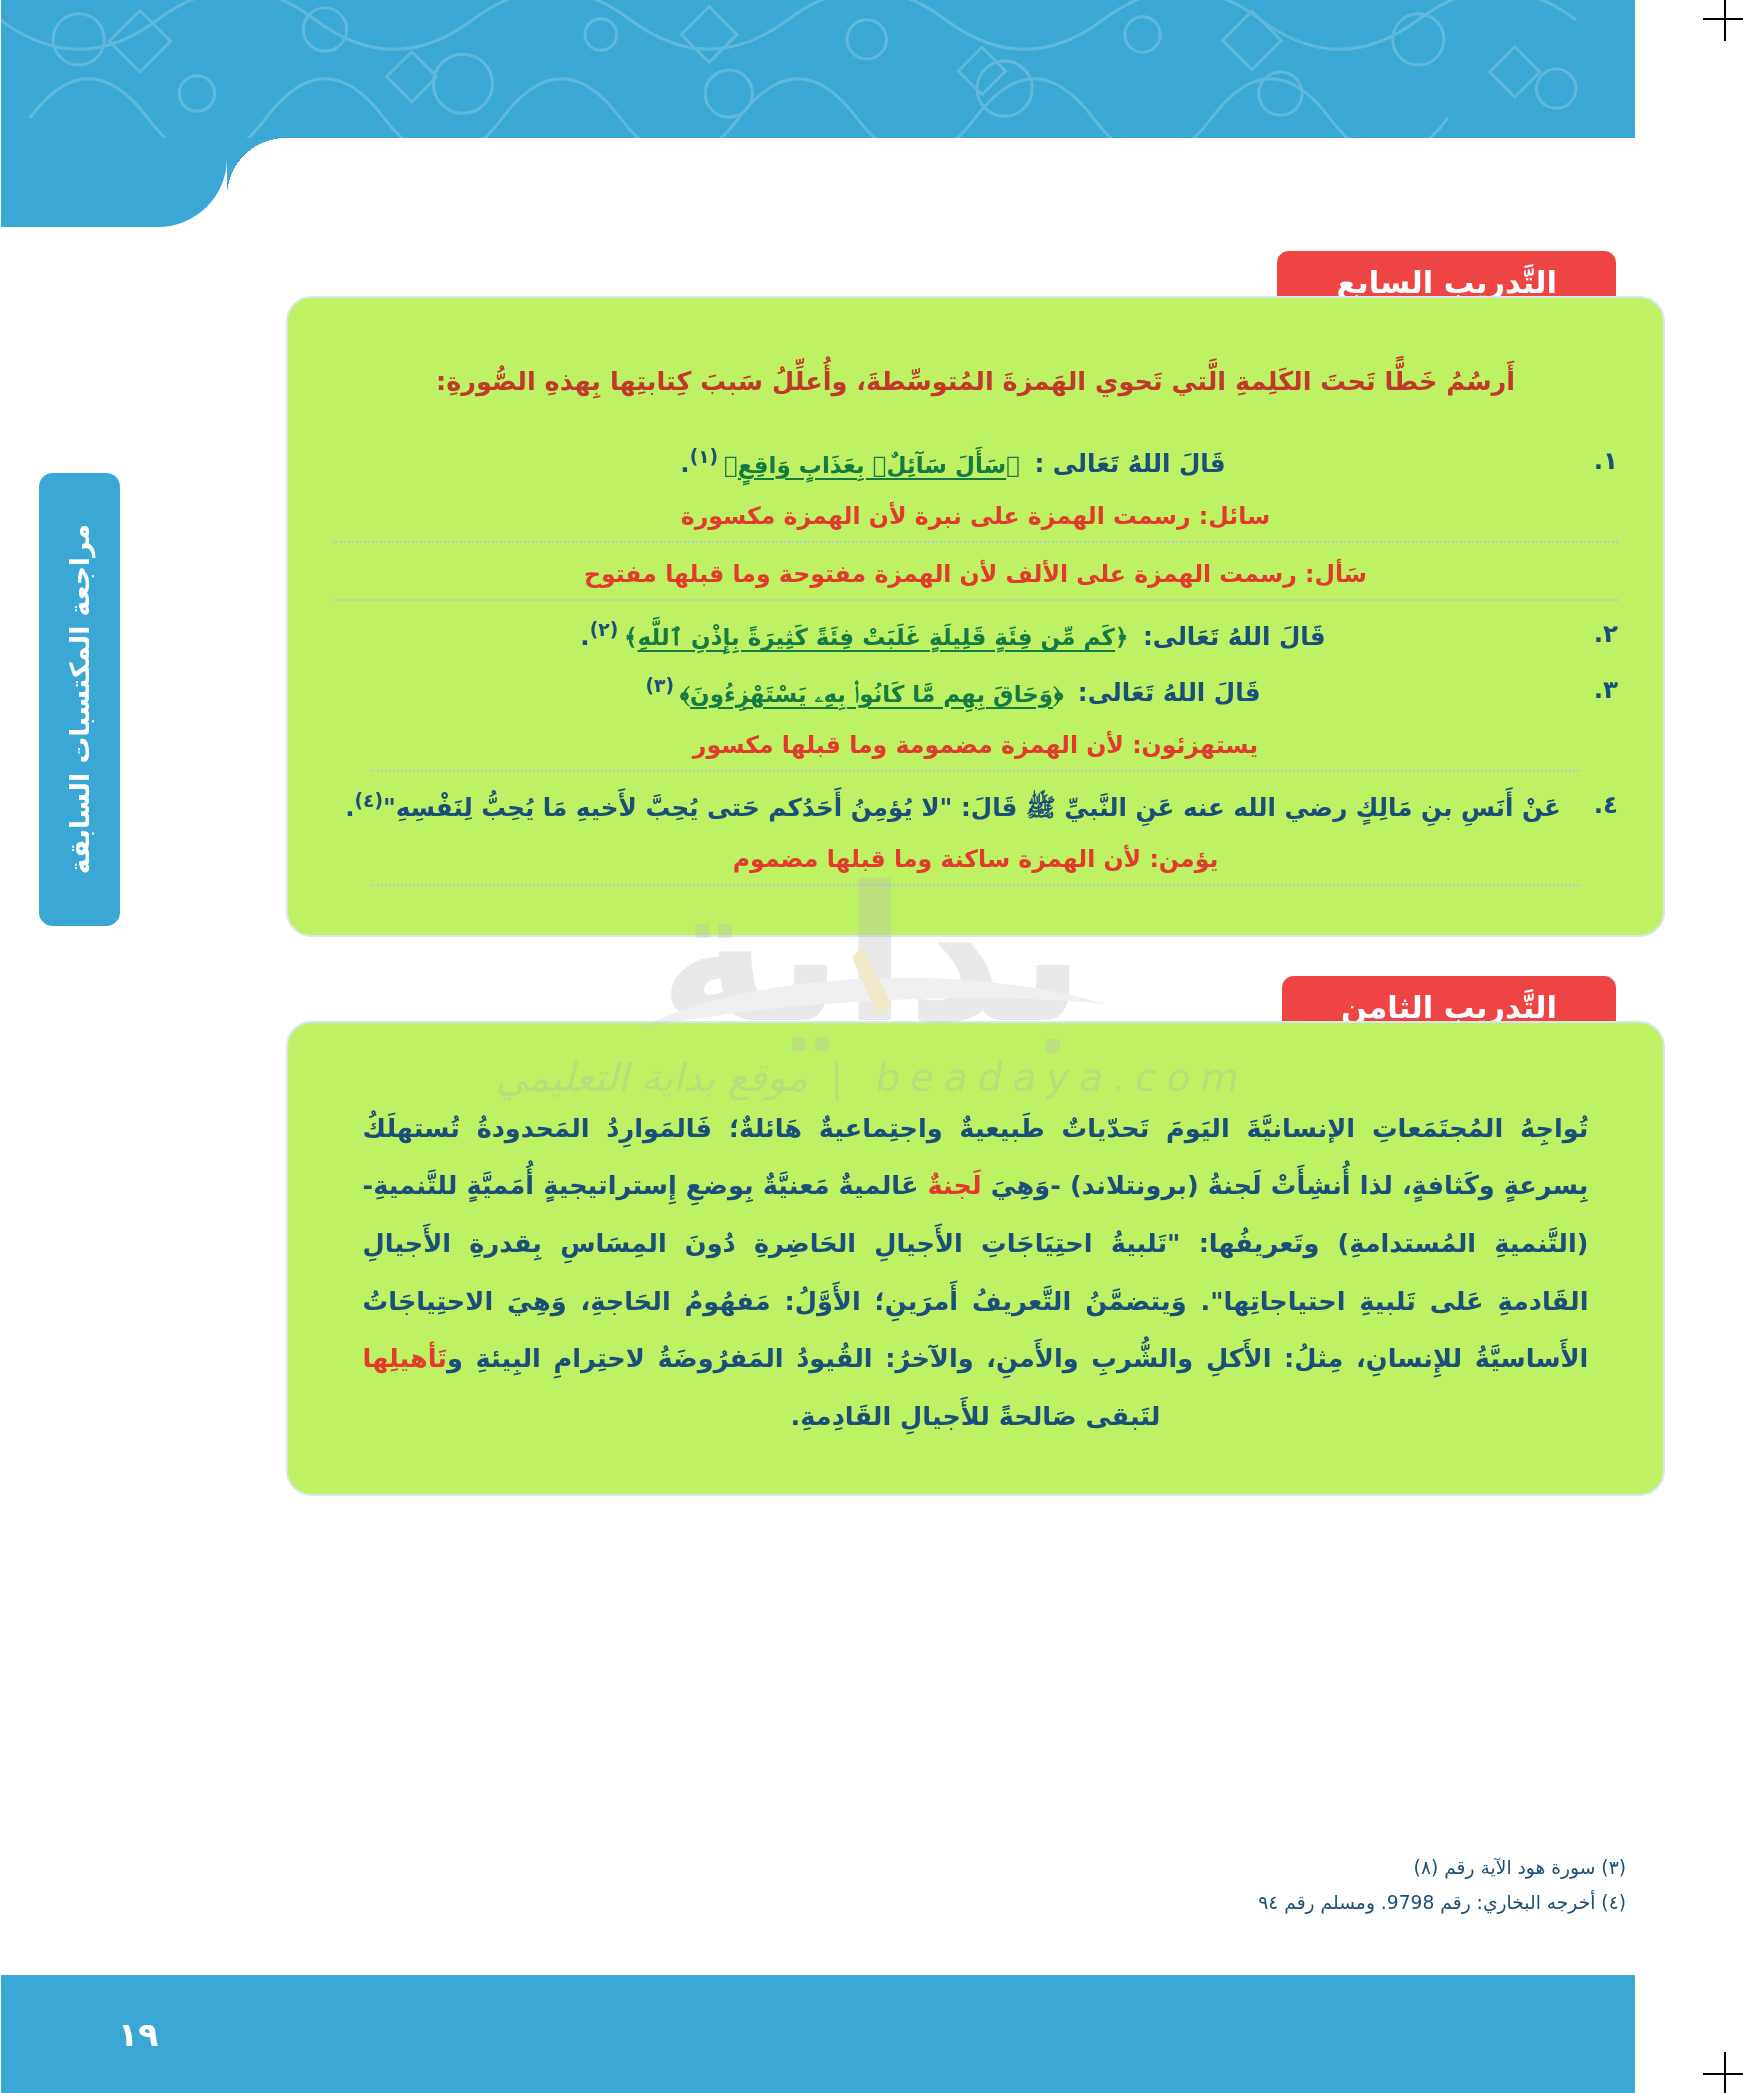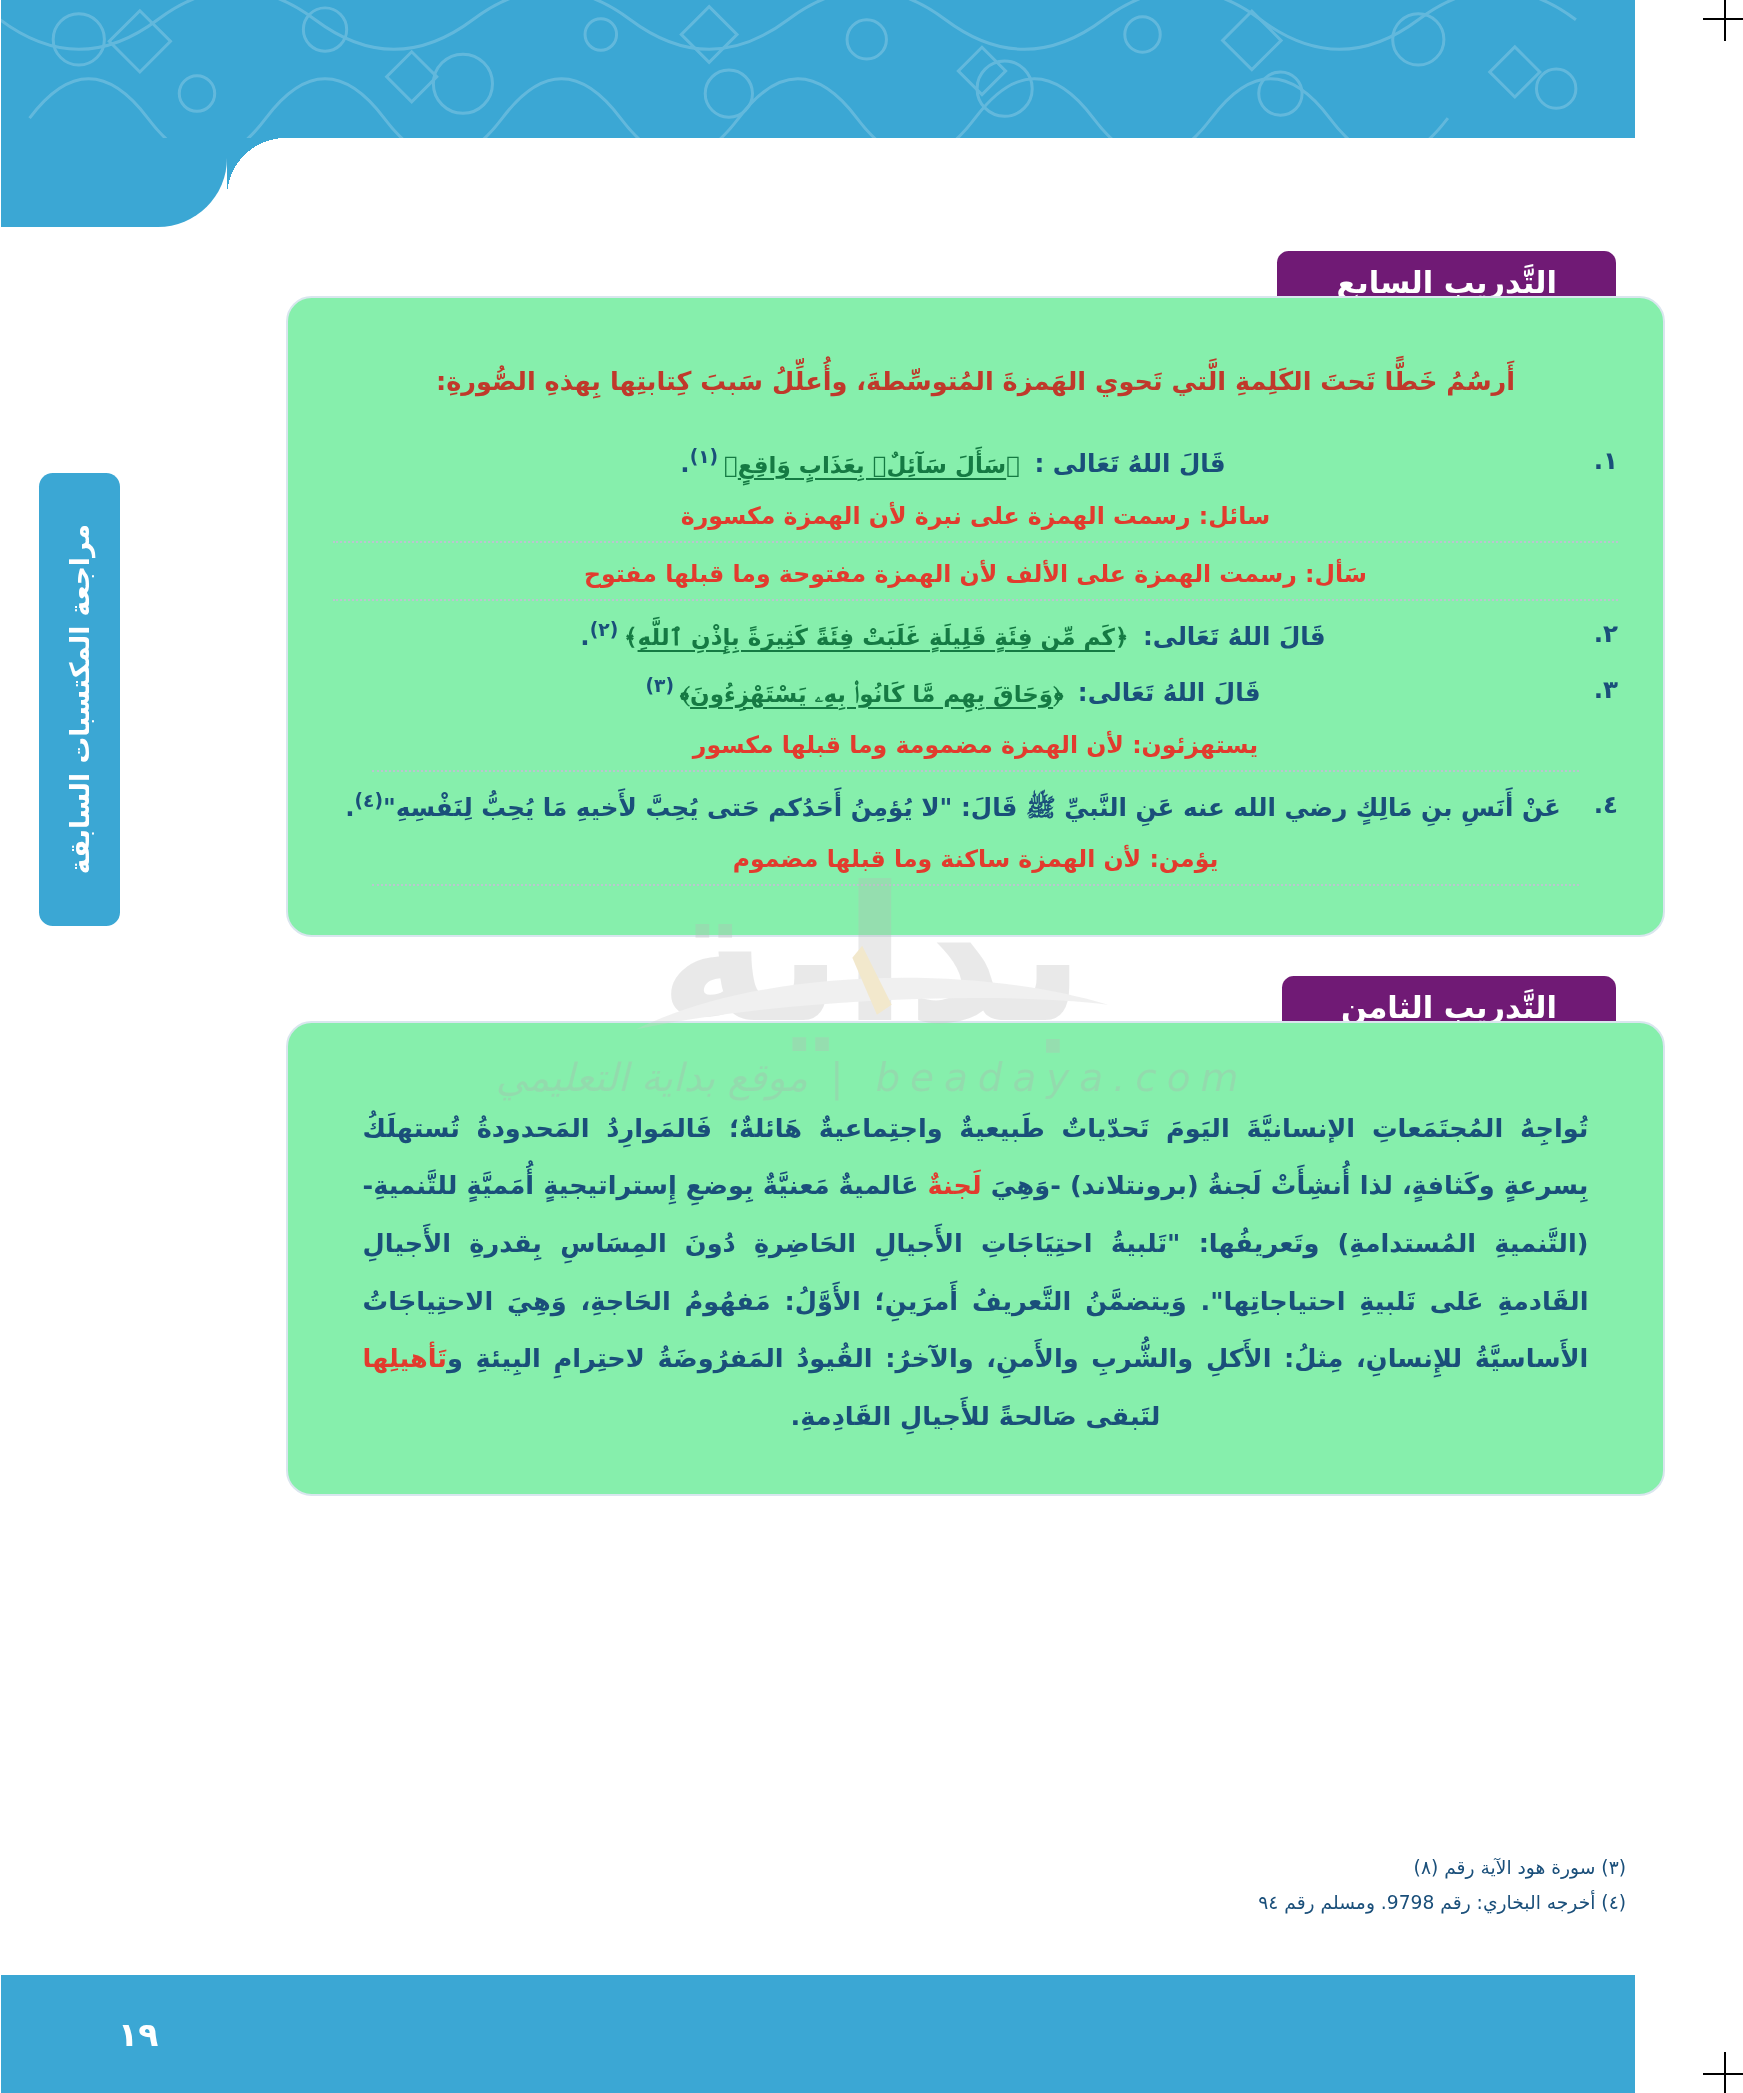--- a/index.html
+++ b/index.html
@@ -110,38 +110,38 @@
   .content {
     position: absolute;
     right: 79px;
     top: 251px;
     width: 1379px;
   }
 
   
   .pill {
     display: inline-block;
-    background: #701a75;
+    background: #ef4444;
     color: #ffffff;
     font-size: 30.5px;
     font-weight: bold;
     padding: 13.8px 59px 17.7px 59px;
     border-radius: 11.8px;
     box-shadow: 0 2px 0 rgba(0,0,0,0.06);
   }
   .pill-row {
     text-align: right;
     padding-right: 49px;
   }
 
   
   .card {
     border: 2px solid #d9e6ee;
     border-radius: 25.6px;
-    background: #86efac;
+    background: #bef264;
     margin-top: -21.7px;
     padding: 51px 45px 39px 45px;
     position: relative;
     z-index: 2;
   }
 
   .prompt {
     color: #c0392b;
     font-size: 25.6px;
     font-weight: bold;

